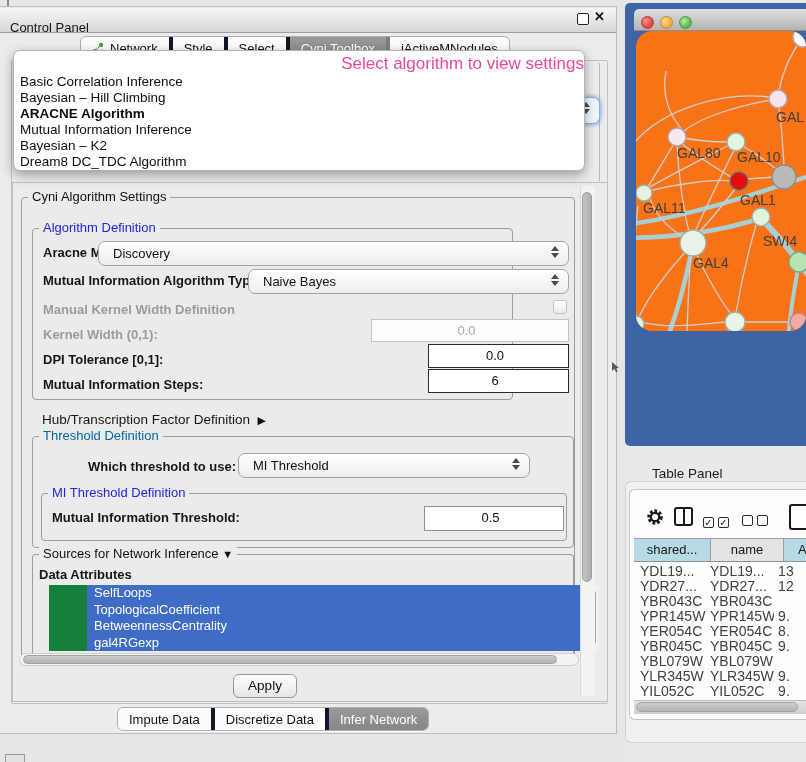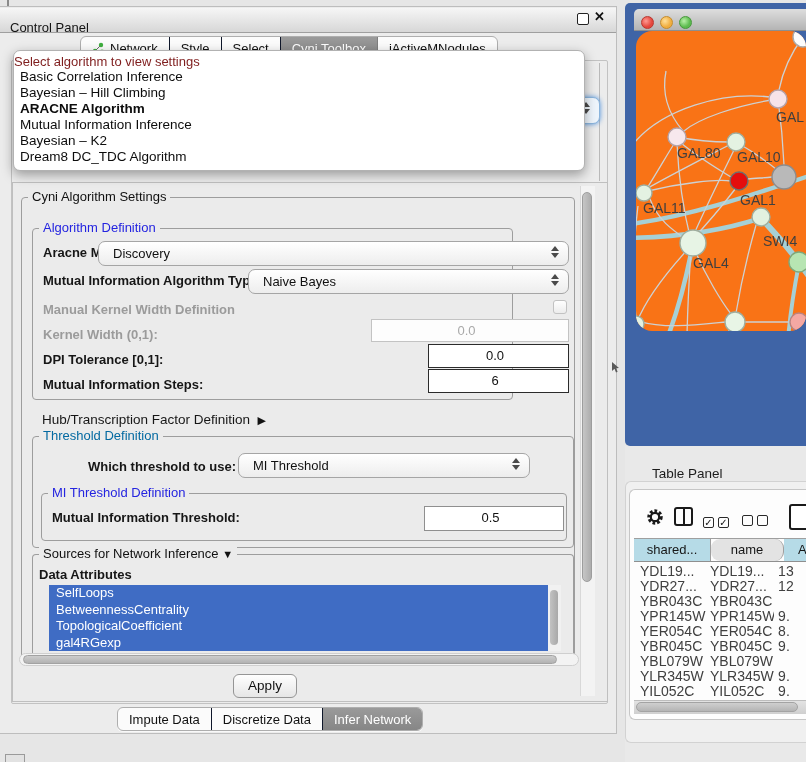--- a/index.html
+++ b/index.html
@@ -15,21 +15,21 @@
       background:linear-gradient(#f6f6f6,#d7d7d7);border-bottom:1px solid #9f9f9f;}
   .cp-title{left:10px;top:12px;font-size:13px;color:#141414;}
   .float-btn{left:577px;top:13px;width:10px;height:10px;border:1.6px solid #222;border-radius:2px;background:#fff;}
   .close-btn{left:594px;top:9px;font-size:13px;font-weight:bold;color:#111;}
   .topleft-tick{left:7px;top:0;width:2px;height:6px;background:#8a8a8a;}
 
   
   .seg{display:flex;height:22px;border:1px solid #aeaeae;border-radius:6px;
        background:#fbfbfb;overflow:hidden;box-shadow:0 1px 0 rgba(255,255,255,.7);}
   .seg .tab{display:flex;align-items:center;padding:0 11px;font-size:13px;color:#111;
-       border-right:1px solid #0f172a;white-space:nowrap;}
+       border-right:4px solid #0f172a;white-space:nowrap;}
   .seg .tab:last-child{border-right:none;}
   .seg .tab.sel{background:linear-gradient(#9a9a9a,#868686);color:#fff;border-right-color:#7e7e7e;}
   .top-tabs{left:80px;top:36px;}
   .bottom-tabs{left:117px;top:707px;}
   .net-ico{width:13px;height:12px;margin-right:5px;}
 
   
   .cp-main{left:11px;top:60px;width:597px;height:644px;background:#ececec;
       border:1px solid #c2c2c2;border-radius:2px;box-sizing:border-box;}
   .bg-line{left:599px;top:63px;width:1px;height:118px;background:#b9b9b9;}
@@ -71,36 +71,36 @@
       color:#111;text-align:center;padding:3px 7px 0 0;}
   .tfield.strong{border:1.5px solid #2b2b2b;}
   .tfield.thin{border:1px solid #8f8f8f;}
   .tfield.dis{border:1px solid #c3c3c3;color:#a9a9a9;background:#fdfdfd;}
 
   .chk{position:absolute;width:14px;height:14px;border:1px solid #c2c2c2;border-radius:3px;
       background:linear-gradient(#ffffff,#ececec);box-sizing:border-box;}
 
   .tri{font-size:11px;color:#111;}
 
-  .attr-list{position:absolute;background:#22c55e;}
+  .attr-list{position:absolute;background:#15803d;padding-left:38px;}
   .attr-item{height:16.5px;line-height:16.5px;background:#3f6cc4;color:#fff;
       font-size:13px;padding-left:7px;width:calc(100% - 13px);box-sizing:border-box;}
   .list-sb{position:absolute;right:0;top:0;width:13px;height:100%;background:#f1f1f1;}
   .list-sb-thumb{position:absolute;left:2px;top:5px;width:8px;height:55px;border-radius:5px;
       background:linear-gradient(90deg,#c2c2c2,#a8a8a8);}
 
   .apply{left:233px;top:674px;width:64px;height:24px;border:1px solid #959595;border-radius:6px;
       background:linear-gradient(#fefefe,#e6e6e6);font-size:13.5px;color:#111;
       text-align:center;line-height:22px;box-sizing:border-box;}
 
   
   .popup{left:13px;top:50px;width:572px;height:121px;background:#fff;
       border:1px solid #b2b2b2;border-radius:7px;z-index:30;
       box-shadow:0 4px 12px rgba(0,0,0,.35);box-sizing:border-box;}
-  .popup-prompt{text-align:left;font-size:13px;color:#7f1d1d;margin-top:3px;}
+  .popup-prompt{text-align:right;font-size:17px;color:#ec4899;margin-top:3px;}
   .popup-item{font-size:13.5px;color:#0d0d0d;line-height:16px;padding-left:6px;white-space:nowrap;}
   .popup-item.bold{font-weight:bold;}
 
   
   .net-frame{left:625px;top:3px;width:181px;height:443px;background:#3f64a6;border-radius:5px 0 0 5px;}
   .net-titlebar{left:634px;top:9px;width:172px;height:22px;border-radius:5px 0 0 0;
       background:linear-gradient(#dedede,#b4b4b4);border-bottom:1px solid #8e8e8e;box-sizing:border-box;}
   .light{position:absolute;top:7px;width:13px;height:13px;border-radius:50%;box-sizing:border-box;}
   .light.red{left:7px;background:radial-gradient(circle at 4px 4px,#ff9a92,#e4463c 60%);border:1px solid #b9372f;}
   .light.yellow{left:26px;background:radial-gradient(circle at 4px 4px,#ffe09a,#f0ad3e 60%);border:1px solid #c58c2c;}
@@ -119,21 +119,21 @@
   .split-ico::after{content:"";position:absolute;left:7px;top:0;width:2px;height:15px;background:#1a1a1a;}
   .cbx{display:inline-block;width:11px;height:11px;border:1.5px solid #2a2a2a;border-radius:2px;
       box-sizing:border-box;font-size:10px;line-height:9px;text-align:center;color:#111;margin-right:4px;}
   .doc-ico{width:22px;height:26px;border:2px solid #1a1a1a;border-radius:3px;box-sizing:border-box;background:#fff;}
 
   .th-row{left:634px;top:538px;height:24px;display:flex;border-top:1px solid #9f9f9f;
       border-bottom:1px solid #8f8f8f;box-sizing:border-box;}
   .th{font-size:13px;color:#161616;text-align:center;line-height:22px;
       border-right:1px solid #9f9f9f;box-sizing:border-box;overflow:hidden;}
   .th.blue{background:#b6dbe7;}
-  .th.gray{background:#e3e3e3;border-radius:9px;}
+  .th.gray{background:#e3e3e3;}
   .rows{left:634px;top:564px;width:172px;height:134px;overflow:hidden;font-size:14px;color:#404040;}
   .trow{display:flex;height:15px;line-height:15px;}
   .td1{width:77px;padding-left:6px;box-sizing:border-box;overflow:hidden;white-space:nowrap;}
   .td2{width:73px;padding-left:4px;box-sizing:border-box;overflow:hidden;white-space:nowrap;}
   .td3{width:30px;padding-left:4px;overflow:hidden;white-space:nowrap;}
   .tp-hsb{left:634px;top:700px;width:172px;height:13px;background:linear-gradient(#e3e3e3,#cfcfcf);
       border-top:1px solid #bdbdbd;}
   .tp-hsb-thumb{position:absolute;left:2px;top:1px;width:162px;height:10px;border-radius:5px;
       background:linear-gradient(#cfcfcf,#b4b4b4);border:1px solid #a3a3a3;box-sizing:border-box;}
 
@@ -240,22 +240,22 @@
       </div>
 
       <div class="abs gbox" style="left:10px;top:356px;width:542px;height:104px;border-bottom:none;border-radius:4px 4px 0 0;">
         <span class="glabel">
           <span>Sources for Network Inference</span>
           <span class="tri">▼</span>
         </span>
         <span class="flabel" style="left:6px;top:12px;">Data Attributes</span>
         <div class="attr-list" style="left:16px;top:30px;width:512px;height:66px;">
           <div class="attr-item">SelfLoops</div>
+          <div class="attr-item">TopologicalCoefficient</div>
           <div class="attr-item">BetweennessCentrality</div>
-          <div class="attr-item">TopologicalCoefficient</div>
           <div class="attr-item">gal4RGexp</div>
           <div class="list-sb">
             <div class="list-sb-thumb"></div>
           </div>
         </div>
       </div>
     </div>
 
     <div class="abs hsb">
       <div class="abs hsb-thumb"></div>

